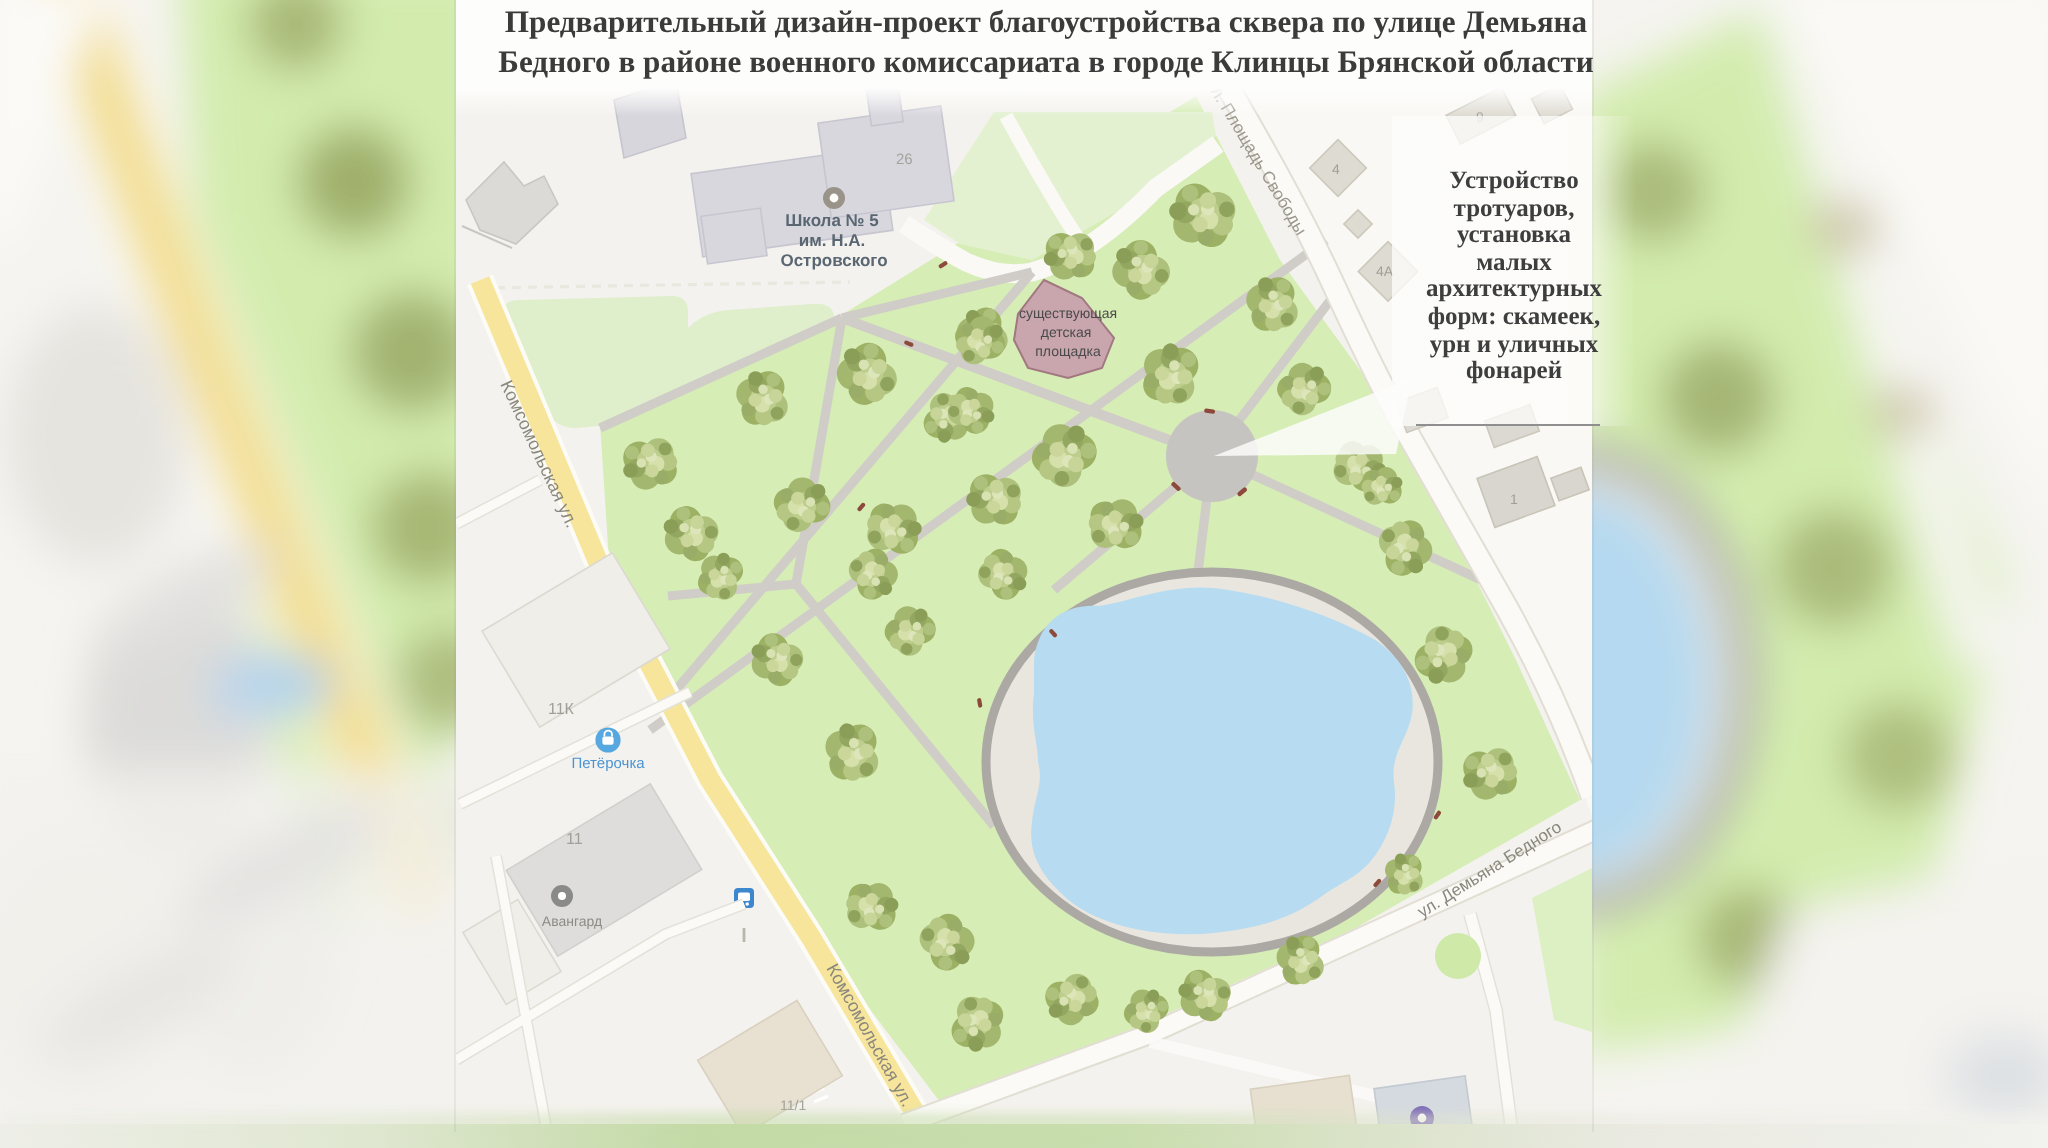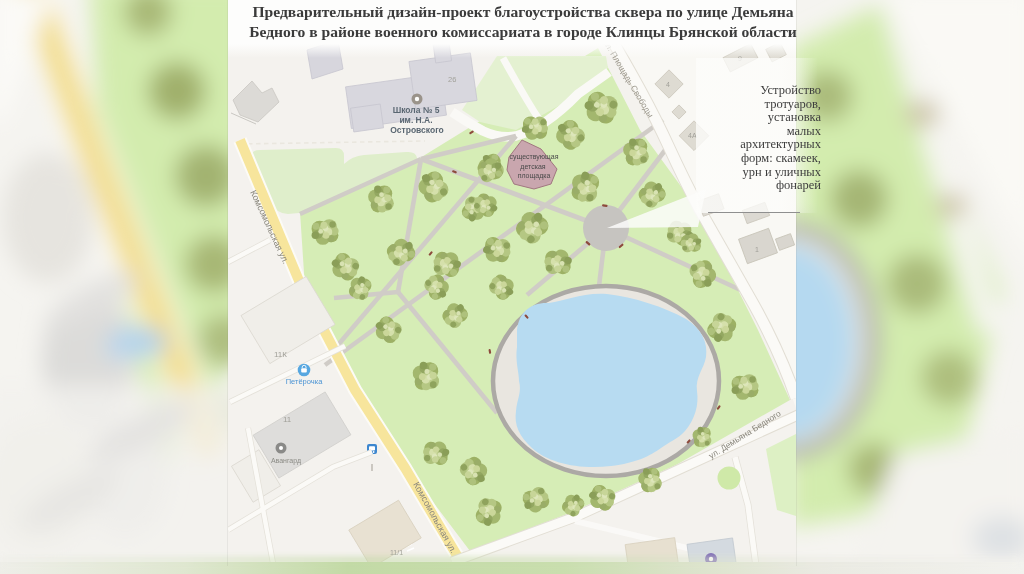--- a/index.html
+++ b/index.html
@@ -8,22 +8,22 @@
   #bg{position:absolute;left:0;top:0;z-index:0;}
   #card{position:absolute;left:228px;top:0;width:568px;height:566px;z-index:1;}
   #botband{position:absolute;left:0;top:562px;width:1024px;height:12px;z-index:2;
     background:linear-gradient(90deg,#eeeee8 0%,#dfe7d0 18%,#c3daa6 34%,#c9deae 55%,#dbe3ca 67%,#eaeae2 80%,#f2f2ee 100%);}
   #botband2{position:absolute;left:0;top:557px;width:1024px;height:7px;z-index:2;opacity:.65;
     background:linear-gradient(90deg,#eeeee8 0%,#dfe7d0 18%,#c3daa6 34%,#c9deae 55%,#dbe3ca 67%,#eaeae2 80%,#f2f2ee 100%);
     filter:blur(3px);}
   #annotpanel{position:absolute;left:696px;top:58px;width:122px;height:155px;z-index:3;
     background:linear-gradient(90deg,rgba(253,253,251,.78) 0%,rgba(253,253,251,.74) 70%,rgba(253,253,251,0) 100%);}
   #annotline{position:absolute;left:708px;top:212px;width:92px;height:1px;background:#8f8f8f;z-index:4;}
-  #annot{position:absolute;left:693px;top:84px;width:128px;z-index:4;text-align:right;
-    font-family:"Liberation Serif",serif;font-weight:normal;font-size:12.5px;line-height:13.6px;color:#3e3e3e;}
+  #annot{position:absolute;left:693px;top:84px;width:128px;z-index:4;text-align:center;
+    font-family:"Liberation Serif",serif;font-weight:bold;font-size:12.5px;line-height:13.6px;color:#3e3e3e;}
   #title{position:absolute;left:11px;top:2px;width:1024px;text-align:center;z-index:5;
     font-family:"Liberation Serif",serif;font-weight:bold;font-size:15.6px;line-height:20.3px;color:#3b3b3b;}
 </style>
 </head>
 <body>
 
 <svg id="bg" width="1024" height="574" viewBox="0 0 1024 574">
 <defs>
 <filter id="blr" x="-30%" y="-30%" width="160%" height="160%">
         <feGaussianBlur stdDeviation="11"></feGaussianBlur>

